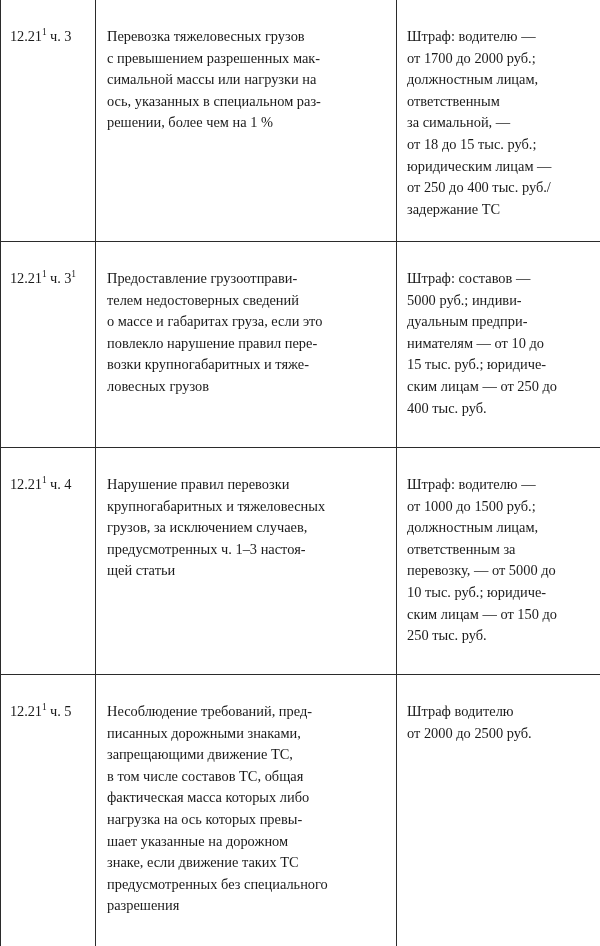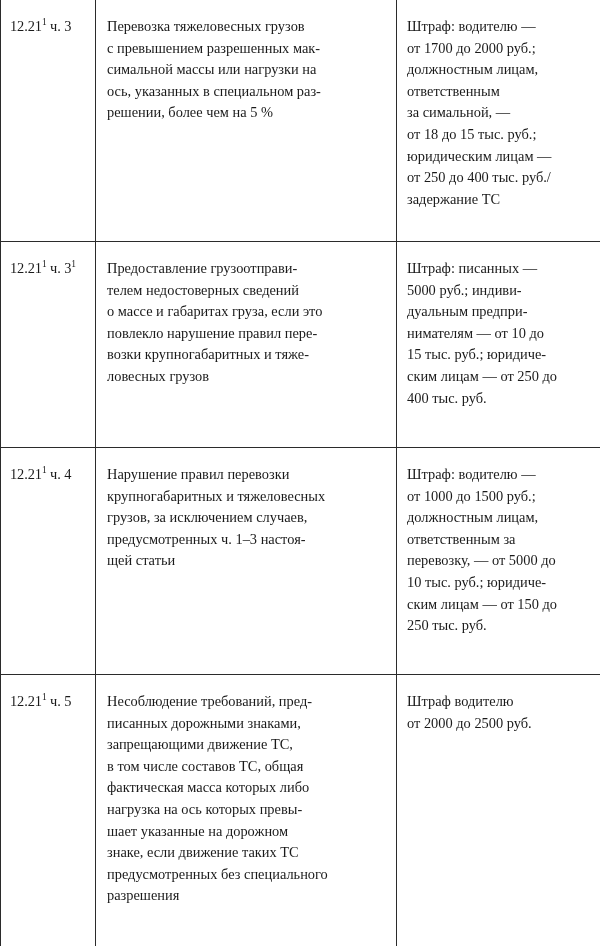--- a/index.html
+++ b/index.html
@@ -42,21 +42,21 @@
   table.code-table tr:first-child td {
     border-top: 0;
   }
 
   
   col.col-article { width: 95px; }
   col.col-offence { width: 301px; }
   col.col-penalty { width: 204px; }
 
   .cell-inner {
-    padding: 16px 8px 10px 9px;
+    padding: 26px 8px 10px 9px;
     font-size: 14.4px;
     line-height: 1.50;
     font-family: Liberation Serif, serif;
   }
   .cell-offence .cell-inner {
     padding-left: 11px;
     padding-right: 7px;
   }
   .cell-penalty .cell-inner {
     padding-left: 10px;
@@ -102,21 +102,21 @@
           <div class="cell-inner">
             <span class="article-ref"><span>12.21</span><sup>1</sup><span> ч. 3</span></span>
           </div>
         </td>
         <td class="cell-offence">
           <div class="cell-inner">
             <span class="line">Перевозка тяжеловесных грузов</span>
             <span class="line">с превышением разрешенных мак-</span>
             <span class="line">симальной массы или нагрузки на</span>
             <span class="line">ось, указанных в специальном раз-</span>
-            <span class="line">решении, более чем на 5 %</span>
+            <span class="line">решении, более чем на 1 %</span>
           </div>
         </td>
         <td class="cell-penalty">
           <div class="cell-inner">
             <span class="line">Штраф: водителю —</span>
             <span class="line">от 1700 до 2000 руб.;</span>
             <span class="line">должностным лицам,</span>
             <span class="line">ответственным</span>
             <span class="line">за симальной, —</span>
             <span class="line">от 18 до 15 тыс. руб.;</span>
@@ -138,21 +138,21 @@
             <span class="line">Предоставление грузоотправи-</span>
             <span class="line">телем недостоверных сведений</span>
             <span class="line">о массе и габаритах груза, если это</span>
             <span class="line">повлекло нарушение правил пере-</span>
             <span class="line">возки крупногабаритных и тяже-</span>
             <span class="line">ловесных грузов</span>
           </div>
         </td>
         <td class="cell-penalty">
           <div class="cell-inner">
-            <span class="line">Штраф: писанных —</span>
+            <span class="line">Штраф: составов —</span>
             <span class="line">5000 руб.; индиви-</span>
             <span class="line">дуальным предпри-</span>
             <span class="line">нимателям — от 10 до</span>
             <span class="line">15 тыс. руб.; юридиче-</span>
             <span class="line">ским лицам — от 250 до</span>
             <span class="line">400 тыс. руб.</span>
           </div>
         </td>
       </tr>
 

